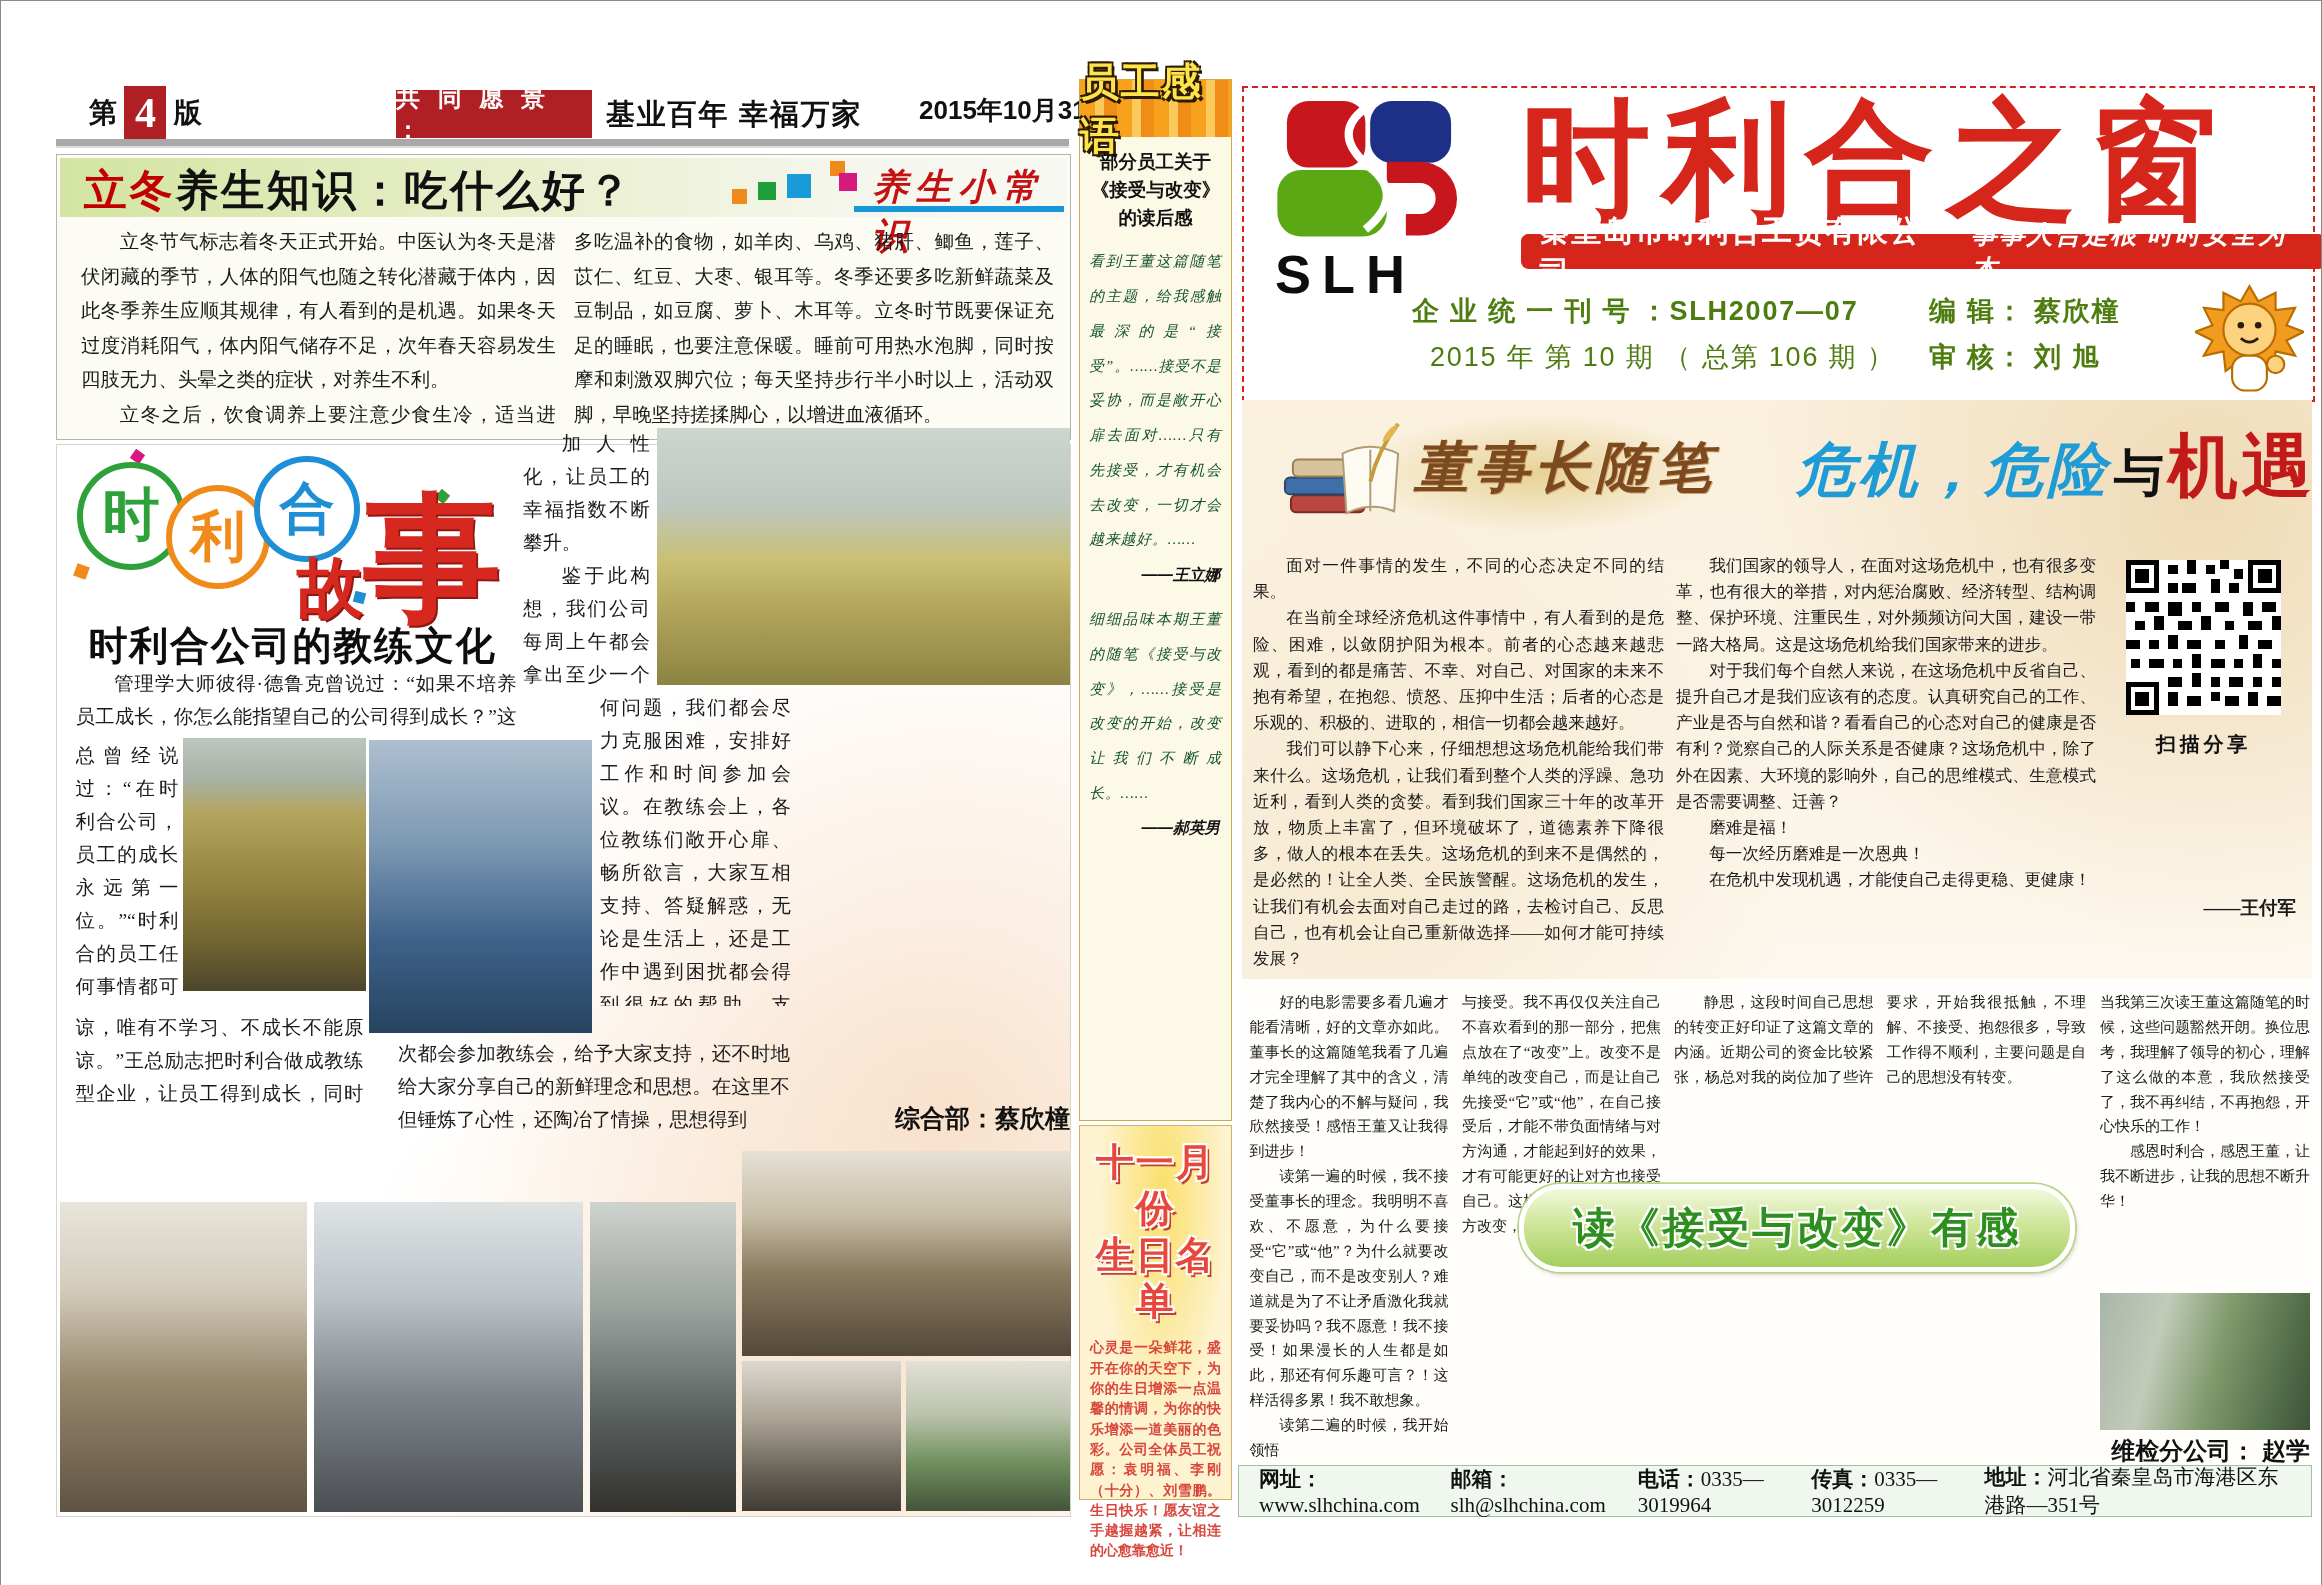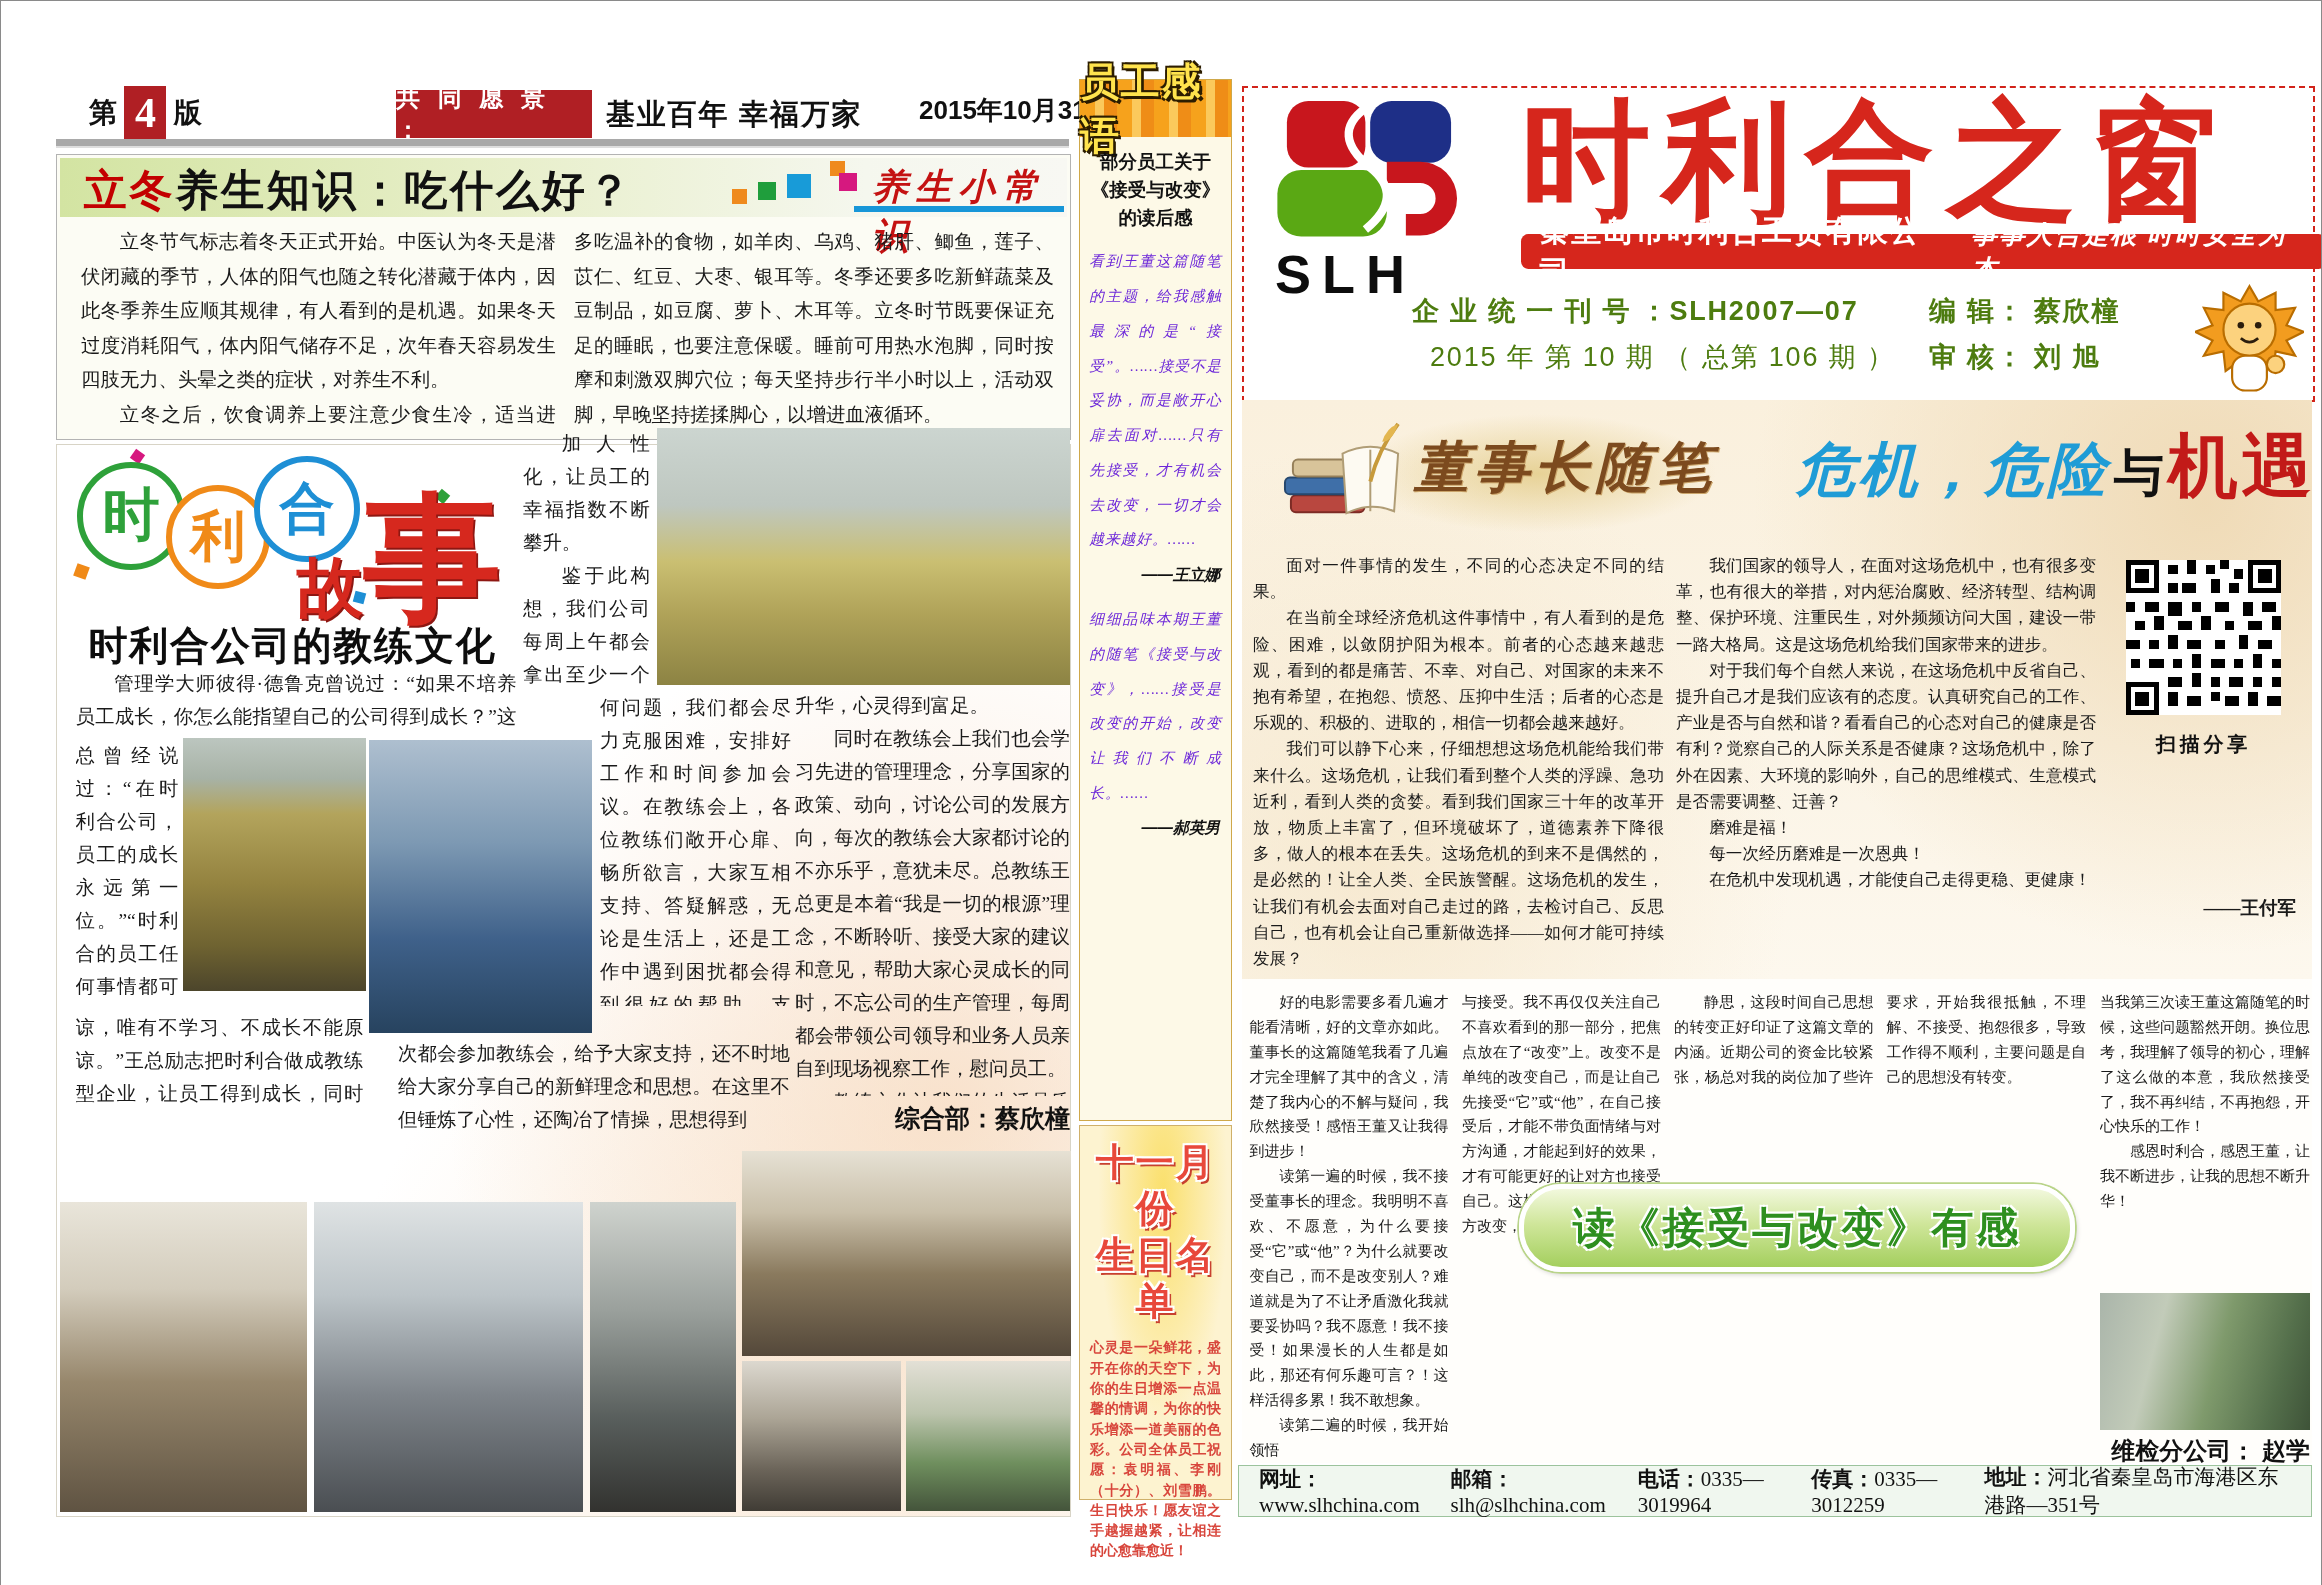--- a/index.html
+++ b/index.html
@@ -54,21 +54,21 @@
   .ph-pair{background:linear-gradient(180deg,#dcd8cf 0%,#aca596 38%,#6c655a 72%,#403c35 100%);}
   .ph-cups{background:linear-gradient(180deg,#e3e0d6 0%,#bcc4ad 35%,#6f8f5e 68%,#44543b 100%);}
   .ph-road{background:linear-gradient(105deg,#aab5aa 0%,#c2cbb9 28%,#7f9a6c 55%,#546f4b 82%,#3e5338 100%);}
 
   
   .sidewrap{border:0.9px solid #cfa84a;background:#fdf9e7;}
   .sidehead{background:repeating-linear-gradient(90deg,#f6a21c 0 14.8px,#fbc95c 14.8px 24px,#ef8d17 24px 37px);display:flex;align-items:center;justify-content:center;}
   .sidehead span{font-size:39px;font-weight:900;color:#ffe34d;letter-spacing:1.8px;
      text-shadow:-1.8px -1.8px 0 #2c1d00,1.8px -1.8px 0 #2c1d00,-1.8px 1.8px 0 #2c1d00,1.8px 1.8px 0 #2c1d00,2.8px 2.8px 0 #2c1d00;}
   .sidesub{font-size:18.5px;font-weight:900;color:#111;text-align:center;line-height:1.5;}
-  .sidetxt{font-size:14.8px;font-style:italic;line-height:2.35;color:#6d28d9;letter-spacing:0.9px;}
+  .sidetxt{font-size:14.8px;font-style:italic;line-height:2.35;color:#14532d;letter-spacing:0.9px;}
   .sidesig{font-size:15.7px;font-weight:700;font-style:italic;text-align:right;color:#111;}
 
   
   .bday{border:0.9px solid #cfb06a;background:#fdf3d0 radial-gradient(ellipse at 55% 18%, rgba(250,220,90,.85), rgba(250,220,90,0) 55%);}
   .bdaytitle{font-size:38px;font-weight:900;color:#e8483b;letter-spacing:1.8px;text-align:center;line-height:1.22;
      text-shadow:-1.8px -1.8px 0 #fff,1.8px -1.8px 0 #fff,-1.8px 1.8px 0 #fff,1.8px 1.8px 0 #fff,3.7px 3.7px 0 #c8402f;}
   .bdaytxt{font-size:14px;line-height:1.45;font-weight:700;color:#d8463c;}
 
   
   .mast{border:2.8px dashed #d2231a;background:#fff;}
@@ -185,25 +185,20 @@
       <p class="noind">谅，唯有不学习、不成长不能原谅。”王总励志把时利合做成教练型企业，让员工得到成长，同时也让我们的管理更</p>
     </div>
 
     <div class="abs ser a2text just clip" style="left:543px;top:247px;width:191px;height:314px;">
       <p class="noind">何问题，我们都会尽力克服困难，安排好工作和时间参加会议。在教练会上，各位教练们敞开心扉、畅所欲言，大家互相支持、答疑解惑，无论是生活上，还是工作中遇到困扰都会得到很好的帮助、支持，会让大家有种豁然开朗的感觉。作为总教练的王总，只要身在秦皇岛，每</p>
     </div>
     <div class="abs ser a2text just clip" style="left:341px;top:593px;width:392px;height:157px;">
       <p class="noind">次都会参加教练会，给予大家支持，还不时地给大家分享自己的新鲜理念和思想。在这里不但锤炼了心性，还陶冶了情操，思想得到</p>
     </div>
 
-    <div class="abs ser a2text just clip" style="left:738px;top:245px;width:275px;height:406px;">
-      <p class="noind">升华，心灵得到富足。</p>
-      <p class="ind">同时在教练会上我们也会学习先进的管理理念，分享国家的政策、动向，讨论公司的发展方向，每次的教练会大家都讨论的不亦乐乎，意犹未尽。总教练王总更是本着“我是一切的根源”理念，不断聆听、接受大家的建议和意见，帮助大家心灵成长的同时，不忘公司的生产管理，每周都会带领公司领导和业务人员亲自到现场视察工作，慰问员工。</p>
-      <p class="ind">教练文化让我们的生活品质提高，教练型企业让我们不断成长，一切美好从教练文化开始，从我们每周的教练会开始……</p>
-    </div>
     <div class="abs a2sig" style="left:738px;top:657px;width:275px;">综合部：蔡欣橦</div>
 
     <div class="ph ph-meet1" style="left:2.8px;top:757px;width:247px;height:310px;"></div>
     <div class="ph ph-meet2" style="left:257px;top:757px;width:269px;height:310px;"></div>
     <div class="ph ph-stand" style="left:533px;top:757px;width:146px;height:310px;"></div>
     <div class="ph ph-table" style="left:685px;top:706px;width:329px;height:205px;"></div>
     <div class="ph ph-pair" style="left:685px;top:916px;width:159px;height:150px;"></div>
     <div class="ph ph-cups" style="left:849px;top:916px;width:164px;height:150px;"></div>
   </div>
 

